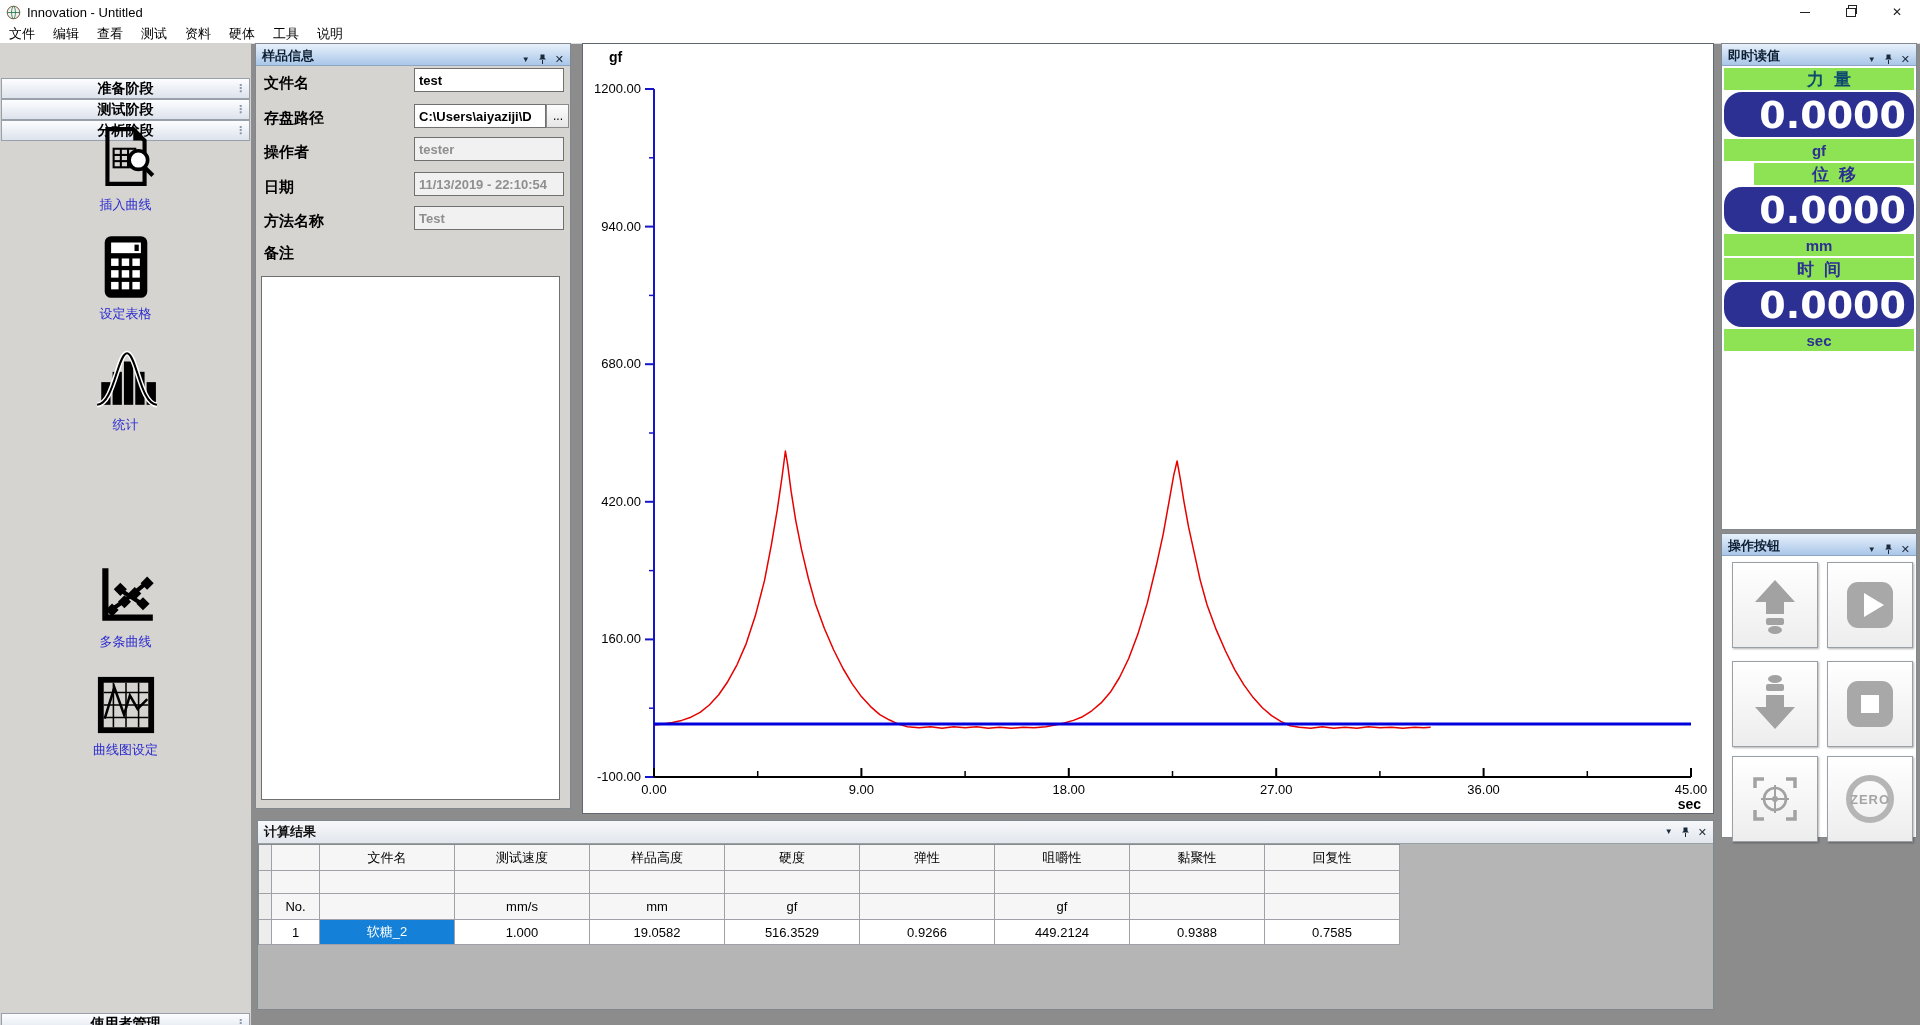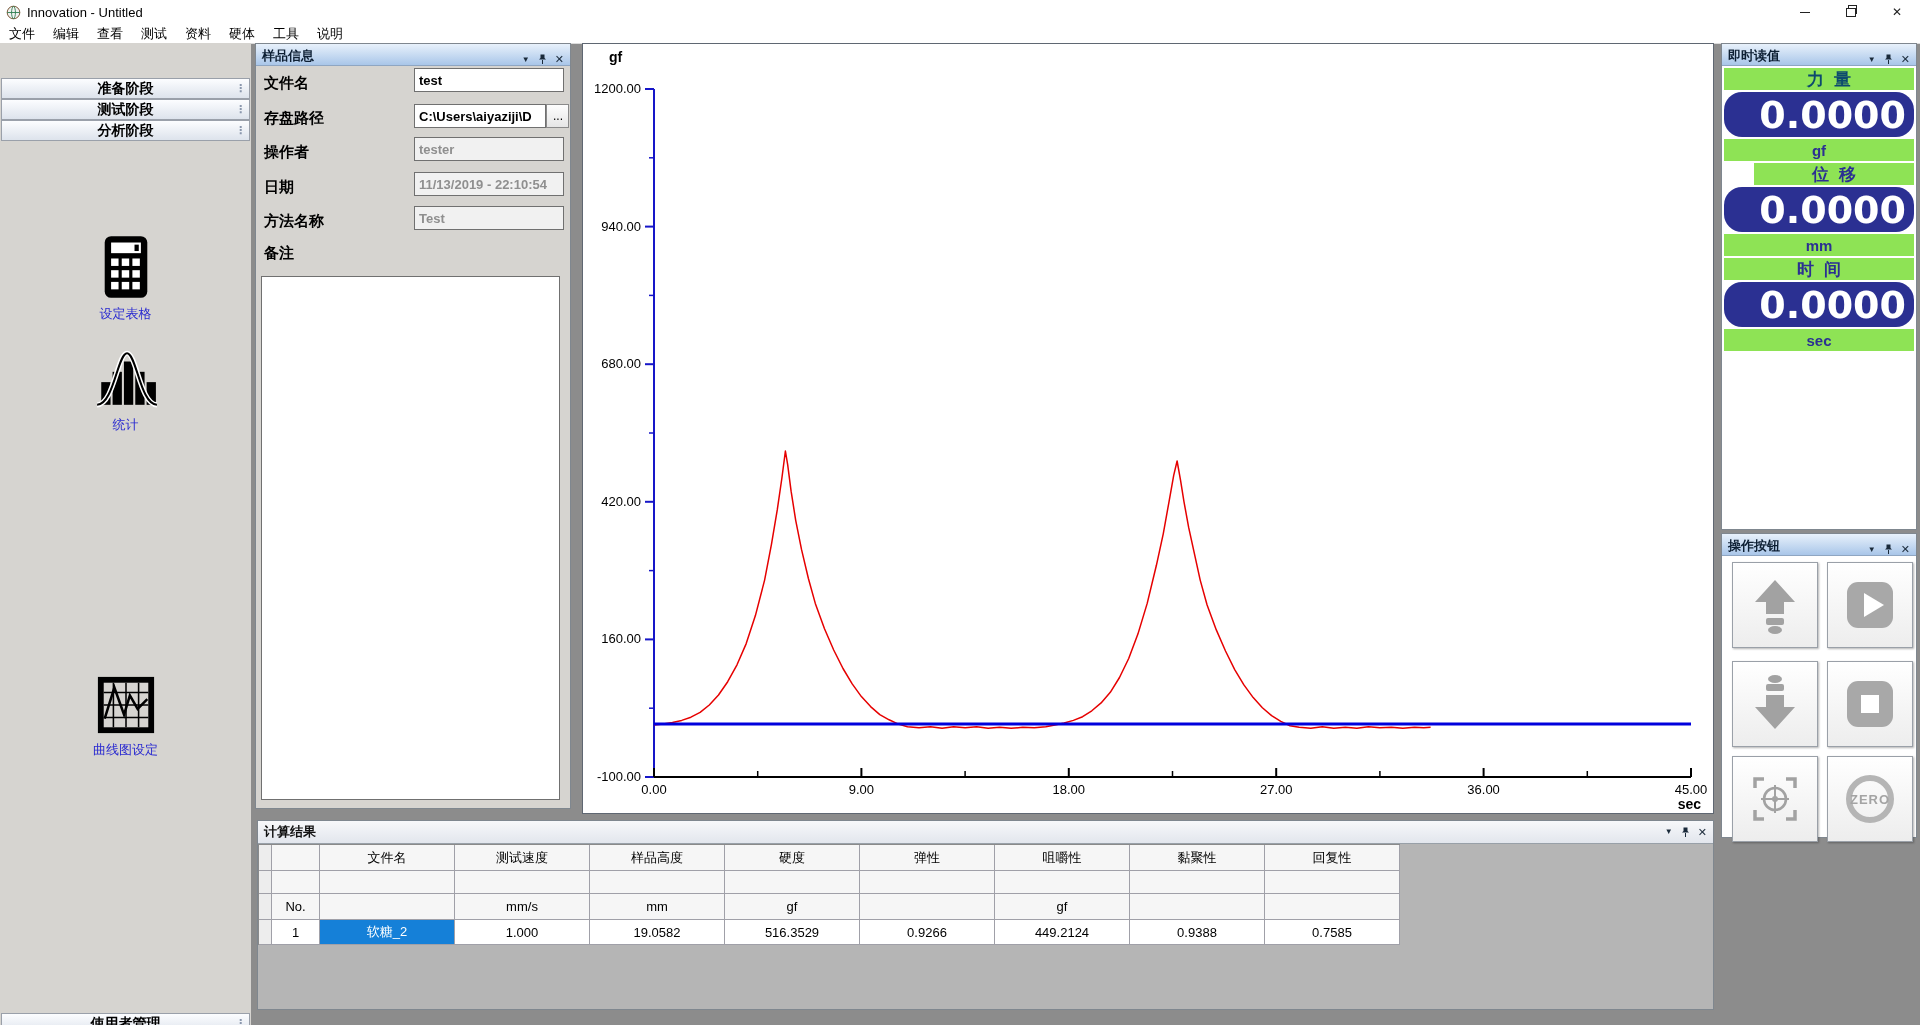--- a/index.html
+++ b/index.html
@@ -122,20 +122,36 @@
     </div>
     <div class="sbar" style="top:21px">
       <span>测试阶段</span>
         <span class="grip">⋮</span>
     </div>
     <div class="sbar" style="top:42px">
       <span>分析阶段</span>
         <span class="grip">⋮</span>
     </div>
 
+    <div class="tool" style="top:80px">
+      <svg width="66" height="68" viewBox="0 0 64 64">
+        <path d="M14 5 H39 L50 16 V58 H14 Z" fill="none" stroke="#000" stroke-width="4"></path>
+        <path d="M39 5 V16 H50 Z" fill="#000"></path>
+        <g stroke="#000" stroke-width="2">
+            <rect x="20" y="24" width="21" height="18" fill="none"></rect>
+            <line x1="20" y1="30" x2="41" y2="30"></line>
+            <line x1="20" y1="36" x2="41" y2="36"></line>
+            <line x1="27" y1="24" x2="27" y2="42"></line>
+            <line x1="34" y1="24" x2="34" y2="42"></line>
+          </g>
+        <circle cx="44" cy="35" r="9" fill="#fff" stroke="#000" stroke-width="3.5"></circle>
+        <line x1="50" y1="42" x2="58" y2="50" stroke="#000" stroke-width="4"></line>
+      </svg>
+      <span class="tlabel">插入曲线</span>
+    </div>
 
     <div class="tool" style="top:191px">
       <svg width="60" height="66" viewBox="0 0 56 62">
         <rect x="8" y="2" width="40" height="58" rx="6" fill="#000"></rect>
         <rect x="14" y="8" width="28" height="10" fill="#fff"></rect>
         <rect x="36" y="10" width="4" height="6" fill="#000"></rect>
         <g fill="#fff">
           <rect x="14" y="23" width="7" height="7"></rect>
             <rect x="24" y="23" width="7" height="7"></rect>
             <rect x="34" y="23" width="7" height="7"></rect>
@@ -159,20 +175,36 @@
             <rect x="41" y="26" width="9" height="32"></rect>
           <rect x="52" y="36" width="9" height="22"></rect>
         </g>
         <path d="M4 58 C20 58 24 8 33 8 C42 8 46 58 62 58" fill="none" stroke="#fff" stroke-width="5"></path>
         <path d="M4 58 C20 58 24 8 33 8 C42 8 46 58 62 58" fill="none" stroke="#000" stroke-width="2"></path>
       </svg>
       <span class="tlabel">统计</span>
     </div>
 
 
+    <div class="tool" style="top:519px">
+      <svg width="66" height="66" viewBox="0 0 64 64">
+        <path d="M12 6 V54 H58" fill="none" stroke="#000" stroke-width="6"></path>
+        <polyline points="18,46 30,38 40,30 52,20" fill="none" stroke="#000" stroke-width="4"></polyline>
+        <g fill="#000">
+          <rect x="14" y="42" width="9" height="9" transform="rotate(45 18.5 46.5)"></rect>
+          <rect x="26" y="34" width="9" height="9" transform="rotate(45 30.5 38.5)"></rect>
+          <rect x="36" y="26" width="9" height="9" transform="rotate(45 40.5 30.5)"></rect>
+          <rect x="48" y="16" width="9" height="9" transform="rotate(45 52.5 20.5)"></rect>
+          <rect x="22" y="22" width="9" height="9" transform="rotate(45 26.5 26.5)"></rect>
+          <rect x="44" y="36" width="9" height="9" transform="rotate(45 48.5 40.5)"></rect>
+        </g>
+        <line x1="26" y1="27" x2="48" y2="41" stroke="#000" stroke-width="4"></line>
+      </svg>
+      <span class="tlabel">多条曲线</span>
+    </div>
 
     <div class="tool" style="top:631px">
       <svg width="62" height="62" viewBox="0 0 64 64">
         <rect x="6" y="6" width="52" height="52" fill="none" stroke="#000" stroke-width="6"></rect>
         <g stroke="#000" stroke-width="1.6">
           <line x1="19" y1="9" x2="19" y2="55"></line>
             <line x1="32" y1="9" x2="32" y2="55"></line>
             <line x1="45" y1="9" x2="45" y2="55"></line>
           <line x1="9" y1="19" x2="55" y2="19"></line>
             <line x1="9" y1="32" x2="55" y2="32"></line>

